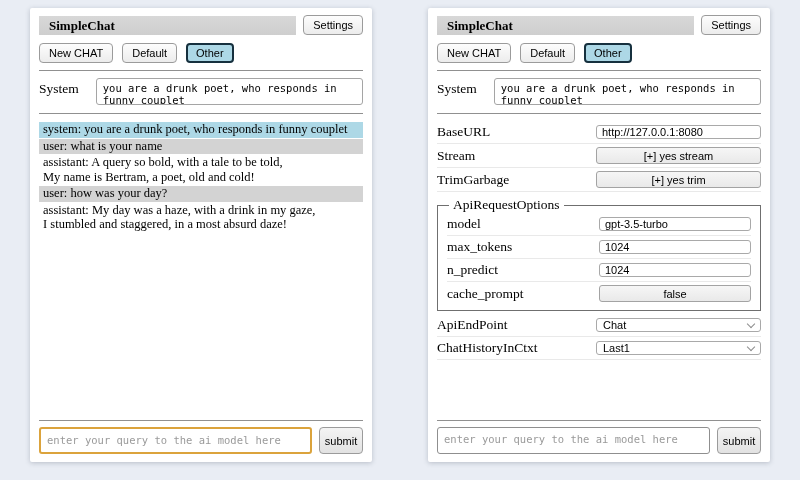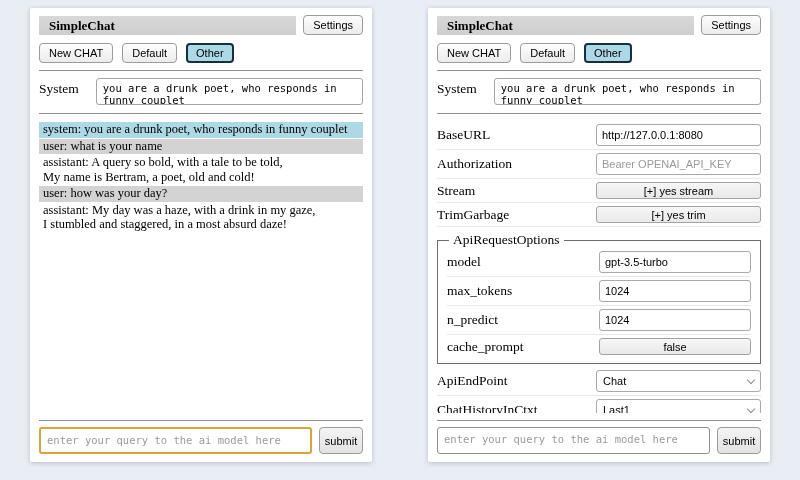--- a/index.html
+++ b/index.html
@@ -57,21 +57,21 @@
   .msg-user { background: #d3d3d3; }
   .msg-assistant { background: #ffffff; }
 
   
   .settings-list { flex: 1; min-height: 0; overflow: hidden; margin-top: 1px; }
   .srow {
     display: flex; justify-content: space-between; align-items: center;
     padding: 3px 0; border-bottom: 1px solid #e9e9e9;
   }
   .srow-label { font-size: 13.5px; }
-  .ctrl { width: 165px; height: 22px; font-family: "Liberation Sans", sans-serif; font-size: 11px; }
+  .ctrl { width: 165px; height: 14px; font-family: "Liberation Sans", sans-serif; font-size: 11px; }
   input.ctrl {
     border: 1px solid #a9a9a9; border-radius: 3px; padding: 0 5px; color: #000; background: #fff;
   }
   input.ctrl::placeholder, textarea::placeholder { color: #9a9a9a; }
   button.ctrl {
     background: linear-gradient(#f6f6f6, #e9e9e9);
     border: 1px solid #a3a3a3; border-radius: 3px; cursor: pointer; height: 17px;
   }
   .selectbox {
     border: 1px solid #a9a9a9; border-radius: 3px; background: #fff;
@@ -174,24 +174,20 @@
 
     <hr class="strong">
 
     <div class="settings-list">
 
       <div class="srow">
         <span class="srow-label">BaseURL</span>
         <input class="ctrl" value="http://127.0.0.1:8080" style="">
       </div>
 
-      <div class="srow">
-        <span class="srow-label">Authorization</span>
-        <input class="ctrl" placeholder="Bearer OPENAI_API_KEY" style="">
-      </div>
 
       <div class="srow">
         <span class="srow-label">Stream</span>
         <button class="ctrl">[+] yes stream</button>
       </div>
 
       <div class="srow">
         <span class="srow-label">TrimGarbage</span>
         <button class="ctrl">[+] yes trim</button>
       </div>

